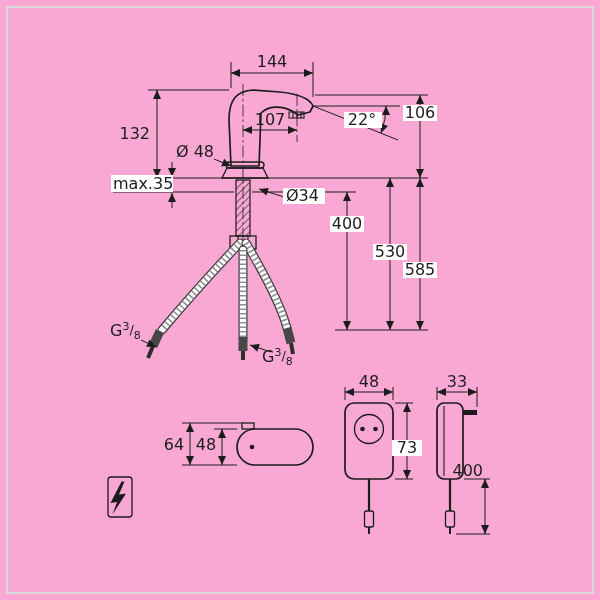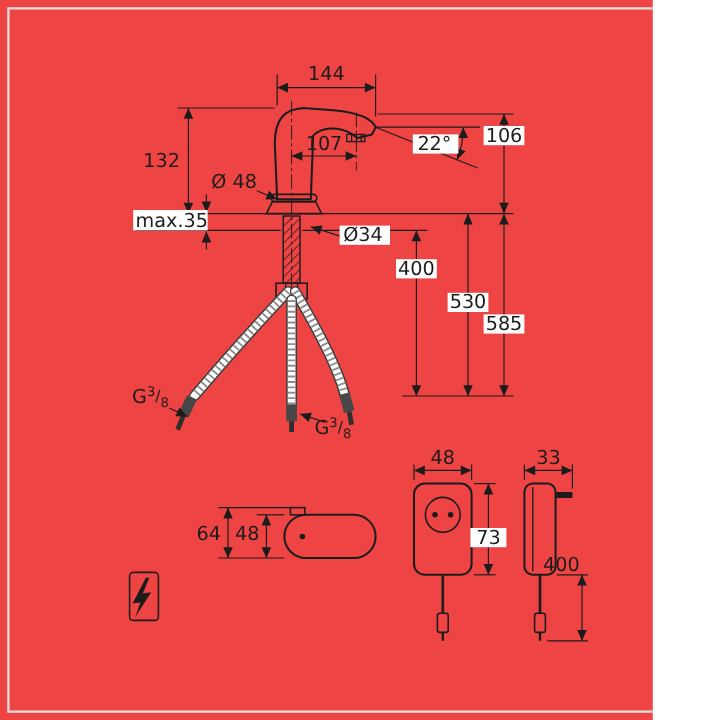--- a/index.html
+++ b/index.html
@@ -1,16 +1,16 @@
 <!DOCTYPE html>
 <html><head>
 <meta charset="utf-8">
 <style>
   html,body{margin:0;padding:0;background:#fff;}
-  .page{position:relative;width:544px;height:600px;background:#ef4444;overflow:hidden;}
+  .page{position:relative;width:600px;height:600px;background:#f9a8d4;overflow:hidden;}
   svg{display:block;}
   text{font-family:"DejaVu Sans",sans-serif;font-size:16px;fill:#1c1c1c;}
   .sm{font-size:11px;}
   .slash{font-size:13px;}
   .outline{stroke:#1c1c1c;stroke-width:1.7;fill:none;stroke-linejoin:round;}
   .mid{stroke:#1c1c1c;stroke-width:1.3;fill:none;}
   .thin{stroke:#1c1c1c;stroke-width:1.1;fill:none;}
   .dim{stroke:#1c1c1c;stroke-width:1;fill:none;}
   .cl{stroke:#1c1c1c;stroke-width:.8;fill:none;stroke-dasharray:12 3 2.5 3;}
   .hoseO{stroke:#3d3d3d;stroke-width:9;fill:none;stroke-linecap:round;}

